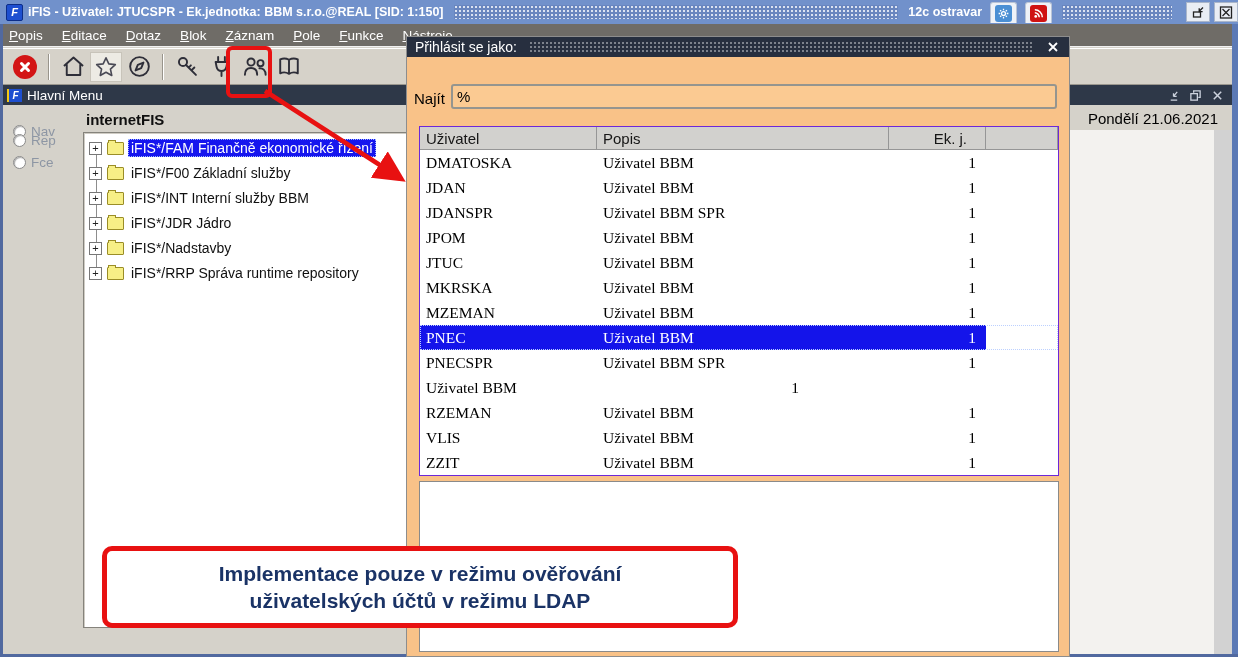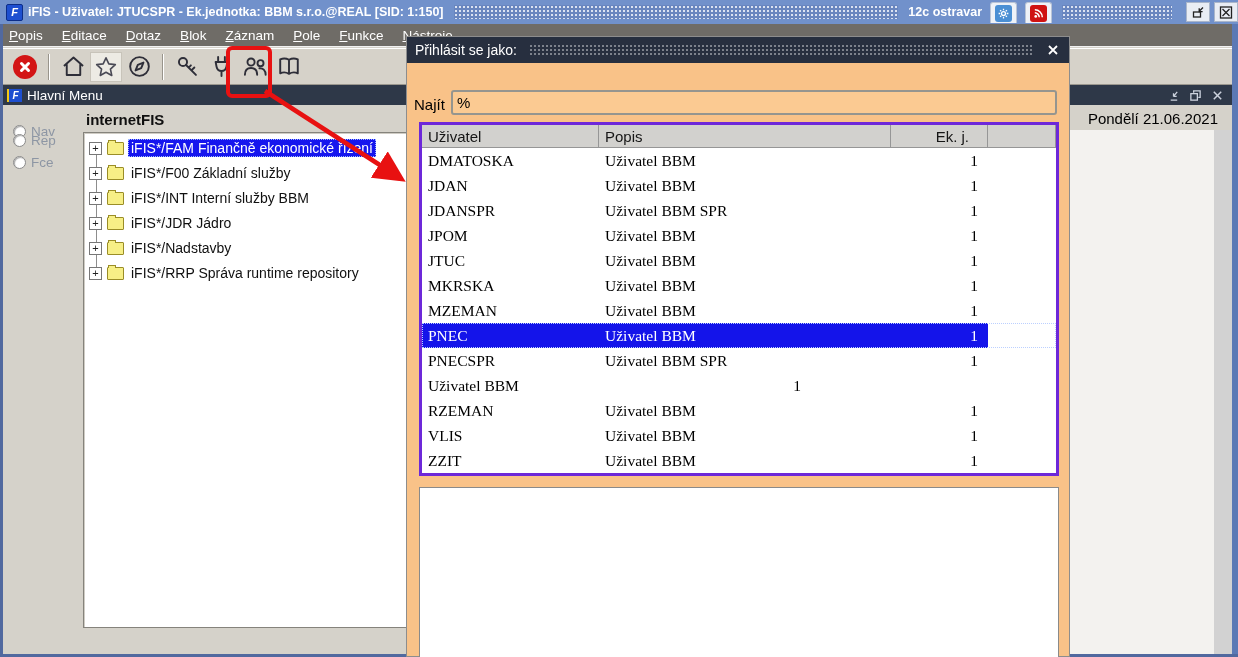--- a/index.html
+++ b/index.html
@@ -73,32 +73,32 @@
   .folder::before{content:"";position:absolute;left:0;top:-3px;width:6px;height:2px;
                   background:#f7ef86;border:1px solid #9a8d27;border-bottom:none;}
   .tlabel{font-size:14px;color:#101010;padding:1px 3px;}
   .titem.sel .tlabel{background:#1616ee;color:#fff;outline:1px dotted #9fb7ff;outline-offset:-1px;}
 
   .datetext{position:absolute;right:14px;top:5px;font-size:15px;color:#000;}
 
   
   .dialog{position:absolute;left:406px;top:36px;width:664px;height:621px;z-index:5;
           border:1px solid #8d8d8d;box-sizing:border-box;background:#f9c288;}
-  .dtitle{height:26px;background:#272f3f;display:flex;align-items:center;color:#fff;
+  .dtitle{height:20px;background:#272f3f;display:flex;align-items:center;color:#fff;
           font-size:14px;padding:0 8px;}
   .dtitle .dots{background-image:radial-gradient(rgba(255,255,255,.4) 1px, transparent 1.3px);
                 background-size:4px 4px;height:12px;flex:1;margin:0 12px;}
   .dclose{width:16px;height:16px;display:flex;align-items:center;justify-content:center;}
   .dbody{position:relative;height:521px;}
   .findlabel{position:absolute;left:7px;top:33px;font-size:15px;color:#000;}
   .findinput{position:absolute;left:44px;top:27px;width:606px;height:25px;box-sizing:border-box;
              background:#fbca92;border:2px solid #95958f;border-radius:3px;
              font-family:"Liberation Sans",sans-serif;font-size:15px;color:#000;padding:0 4px;outline:none;}
-  .listbox{position:absolute;left:12px;top:59px;width:640px;background:#fff;
-           border:3px solid #6d28d9;box-sizing:border-box;}
+  .listbox{position:absolute;left:12px;top:69px;width:640px;background:#fff;
+           border:1px solid #6d28d9;box-sizing:border-box;}
   .thead{display:flex;height:23px;}
   .th{background:#d2d1ce;border-right:1px solid #969696;border-bottom:1px solid #969696;
       font-size:15px;color:#161616;display:flex;align-items:center;padding:0 6px;box-sizing:border-box;}
   .trow{display:flex;height:25px;font-size:15.5px;color:#000;}
   .trow>div{display:flex;align-items:center;box-sizing:border-box;font-family:Liberation Serif, serif;}
   .c0{width:177px;padding-left:6px;}
   .c1{width:292px;padding-left:6px;}
   .c2{width:97px;justify-content:flex-end;padding-right:10px;}
   .c3{flex:1;}
   .th.c2{justify-content:flex-end;padding-right:18px;}
@@ -401,14 +401,18 @@
 
   <div class="ann-rect"></div>
   <svg class="arrow-svg">
     <defs>
       <marker id="ah" markerWidth="8" markerHeight="7" refX="5.5" refY="3.5" orient="auto">
         <polygon points="0 0, 7 3.5, 0 7" fill="#e81111"></polygon>
       </marker>
     </defs>
     <line x1="265" y1="91" x2="400" y2="178" stroke="#e81111" stroke-width="4.5" marker-end="url(#ah)"></line>
   </svg>
+  <div class="ann-note">
+    <div>Implementace pouze v režimu ověřování</div>
+    <div>uživatelských účtů v režimu LDAP</div>
+  </div>
 
 </div>
 
 </body></html>

